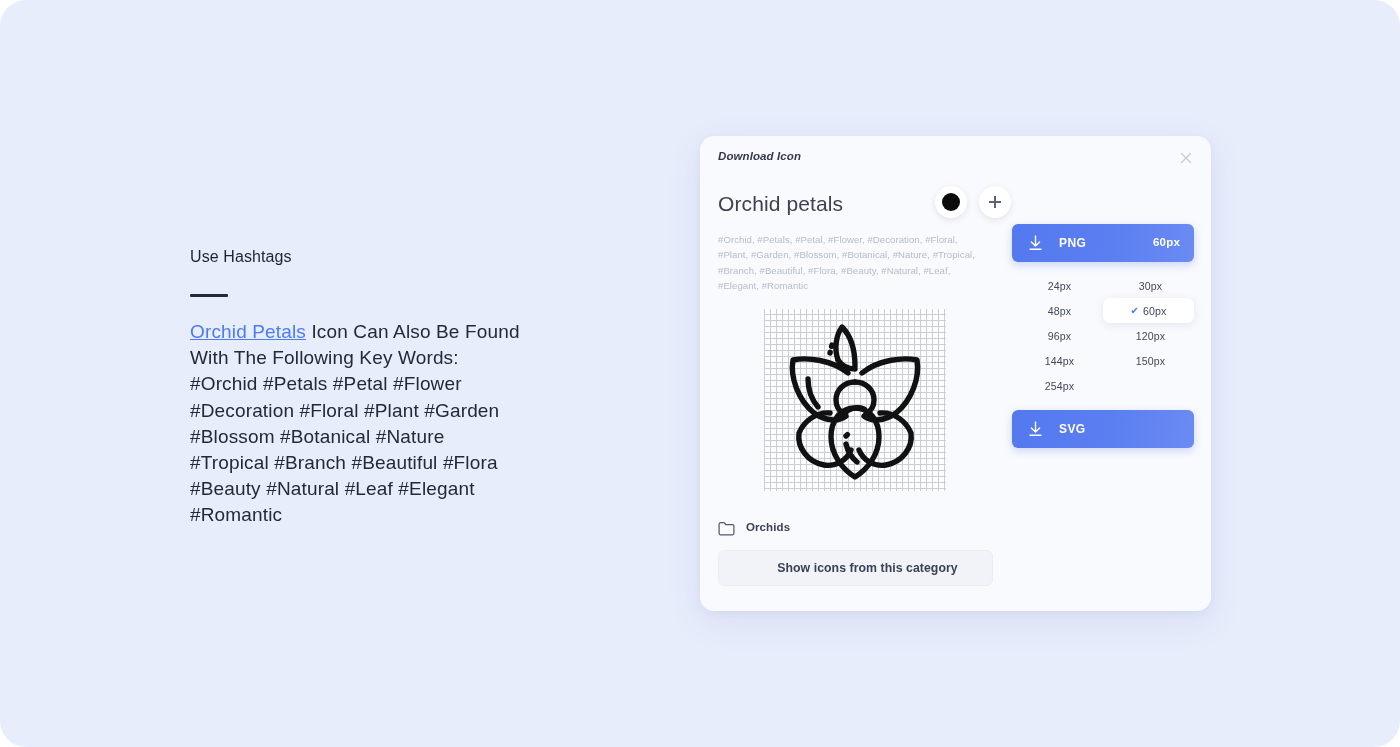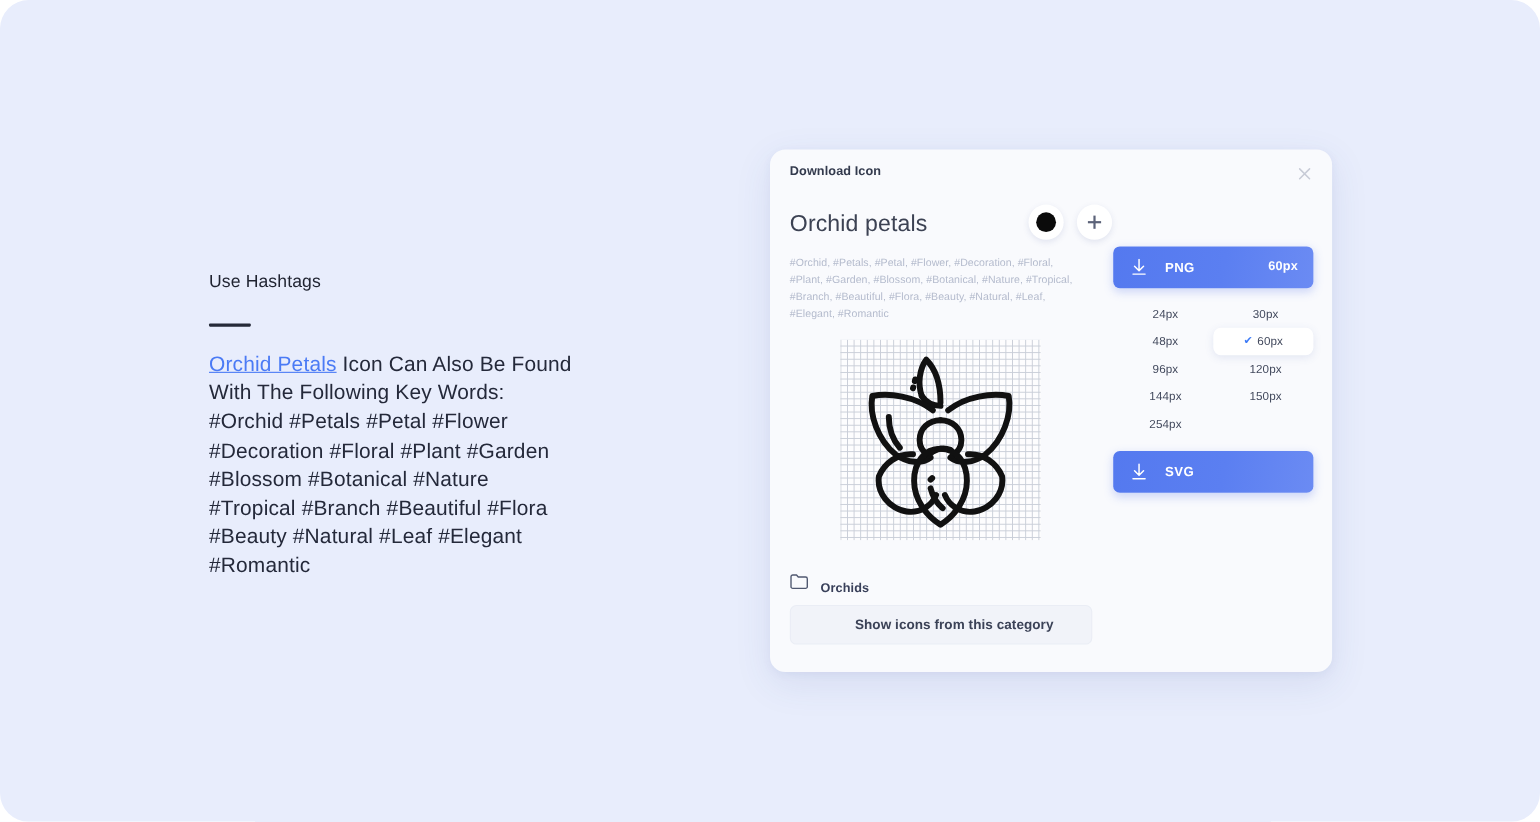--- a/index.html
+++ b/index.html
@@ -66,20 +66,21 @@
     box-shadow: 0 10px 34px rgba(60, 80, 150, .10),
                 0 2px 8px rgba(60, 80, 150, .05);
     overflow: hidden;
   }
 
   .modal-head {
     position: absolute;
     left: 0; top: 0;
     width: 100%;
     height: 44px;
+    font-style: italic;
   }
   .modal-title {
     position: absolute;
     left: 18px; top: 14px;
     font-size: 11.5px;
     font-weight: bold;
     color: #333a4d;
     letter-spacing: .1px;
   }
   .modal-close {
@@ -161,21 +162,21 @@
   .preview-box svg {
     position: absolute;
     left: 0; top: 0;
   }
 
   .folder-row {
     position: absolute;
     left: 18px;
     top: 385px;
     display: flex;
-    align-items: flex-end;
+    align-items: flex-start;
     gap: 11px;
     cursor: pointer;
   }
   .folder-label {
     font-size: 11.5px;
     font-weight: bold;
     color: #39405a;
     letter-spacing: .1px;
   }
 

